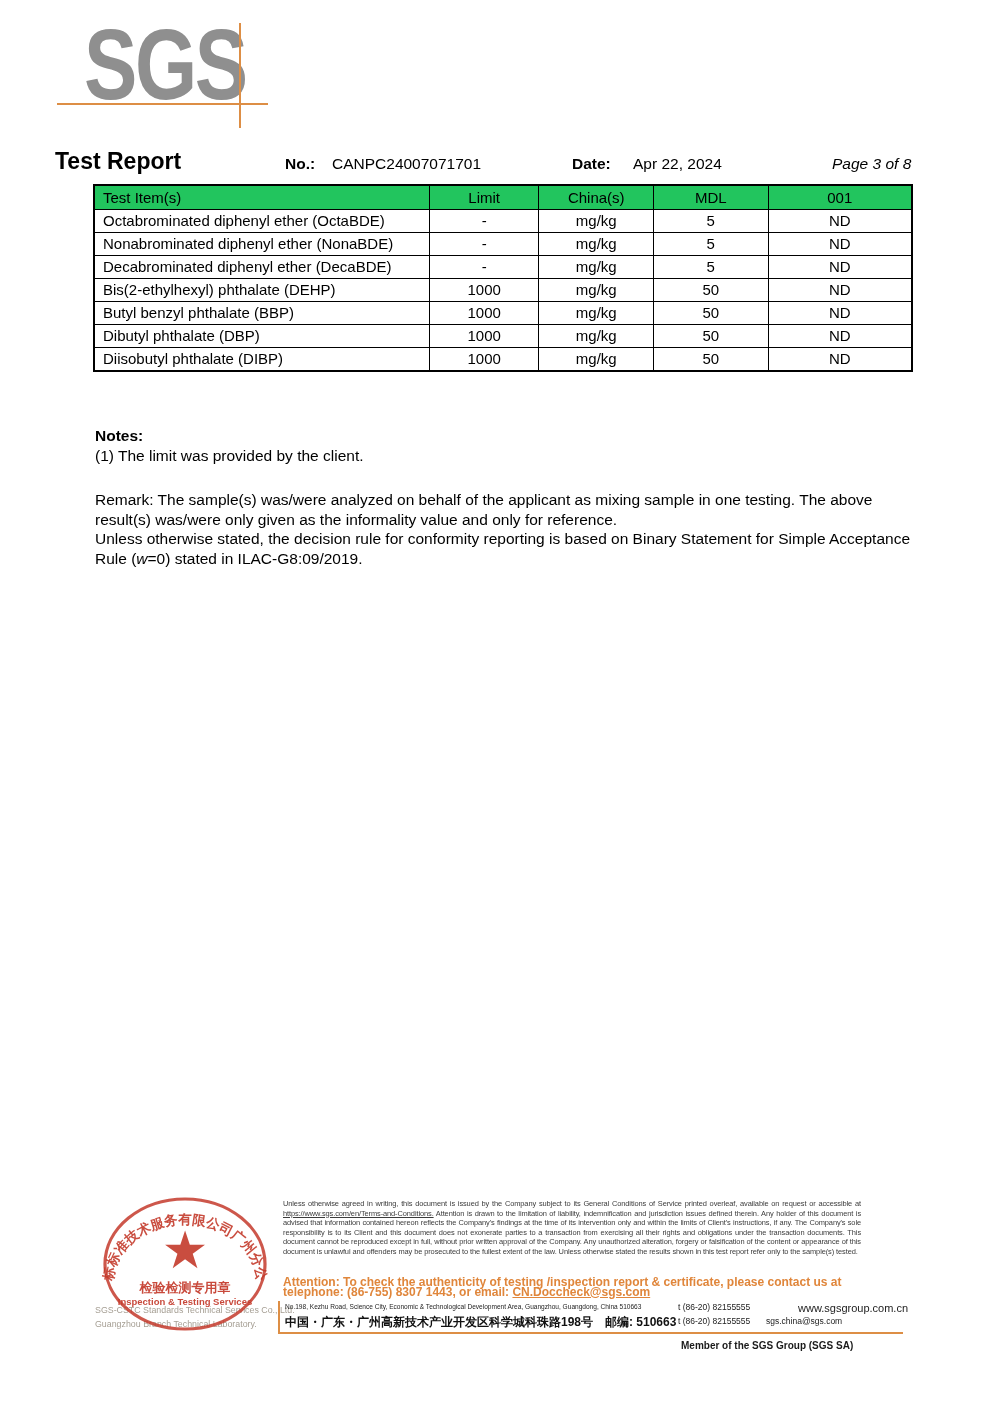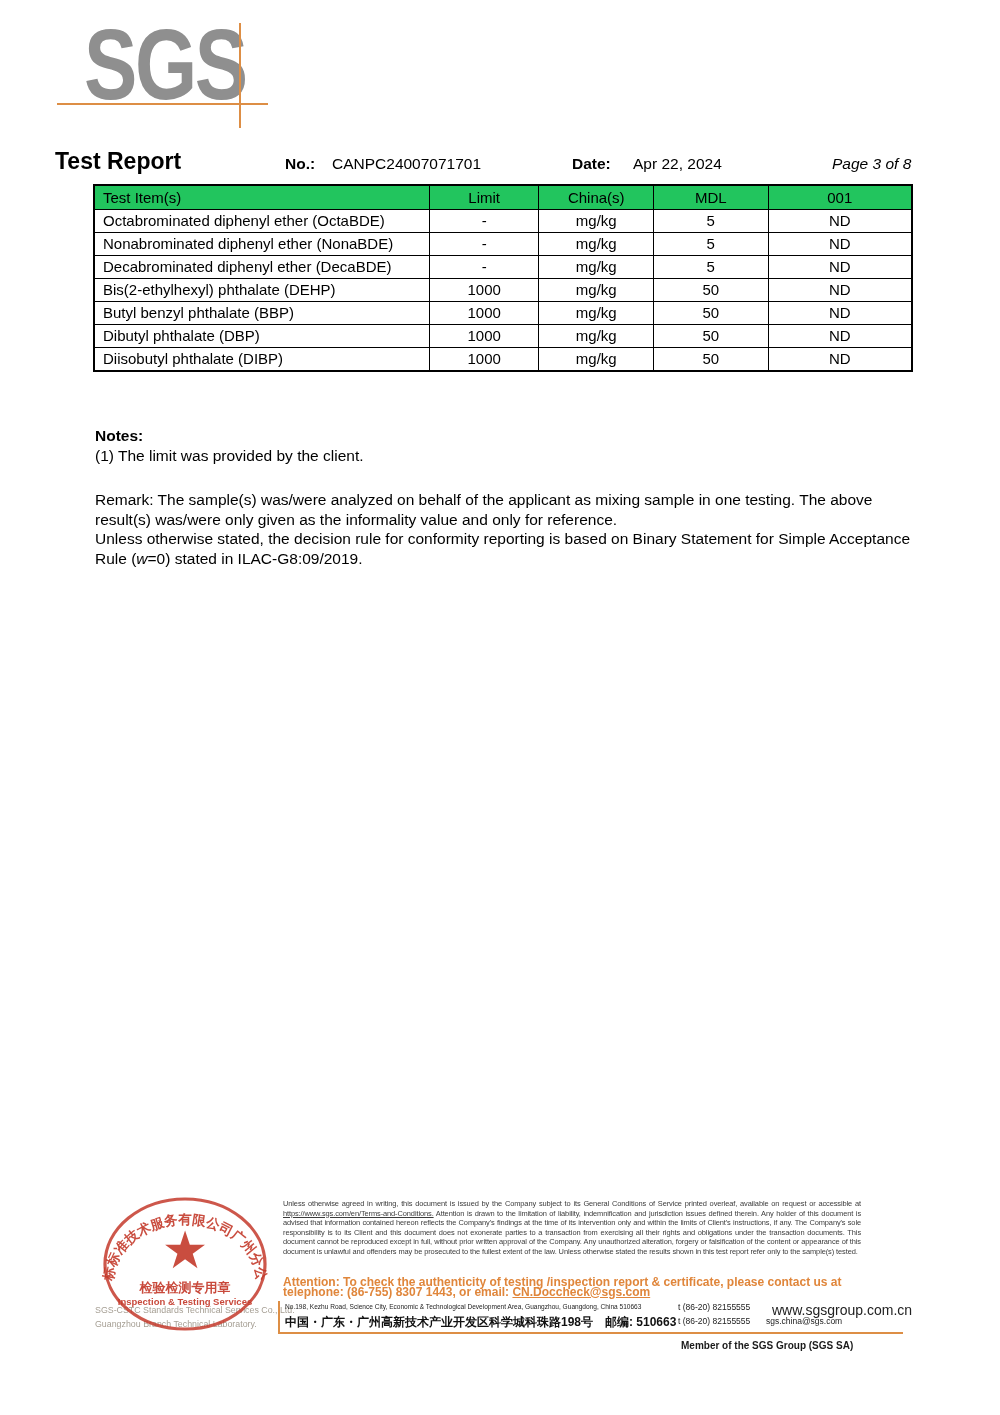--- a/index.html
+++ b/index.html
@@ -47,21 +47,21 @@
   .attention{position:absolute;left:283px;top:1278px;width:578px;font-size:12px;line-height:9.6px;
              color:#e0863b;font-weight:bold;}
   .attention a{color:#e0863b;text-decoration:underline;}
 
   .addr-vline{position:absolute;left:278px;top:1301px;width:2px;height:31px;background:#dd8e45;}
   .footer-hline{position:absolute;left:278px;top:1332px;width:625px;height:2px;background:#dd8e45;}
   .addr-en{position:absolute;left:285px;top:1302px;font-size:8px;white-space:nowrap;color:#222;
            transform:scaleX(0.82);transform-origin:left top;}
   .addr-cn{position:absolute;left:285px;top:1314px;font-size:12px;font-weight:bold;white-space:nowrap;color:#111;}
   .tel1{position:absolute;left:678px;top:1302px;font-size:8.5px;color:#222;}
-  .web1{position:absolute;left:772px;top:1302px;font-size:14px;color:#222;}
+  .web1{position:absolute;left:798px;top:1302px;font-size:11px;color:#222;}
   .tel2{position:absolute;left:678px;top:1316px;font-size:8.5px;color:#222;}
   .web2{position:absolute;left:766px;top:1316px;font-size:8.5px;color:#222;}
   .member{position:absolute;left:673px;top:1340px;font-size:10px;font-weight:bold;color:#1a1a1a;margin-left:8px;}
 </style>
 </head>
 <body>
 
 <div id="page">
 
   <div class="logo-text">SGS</div>

